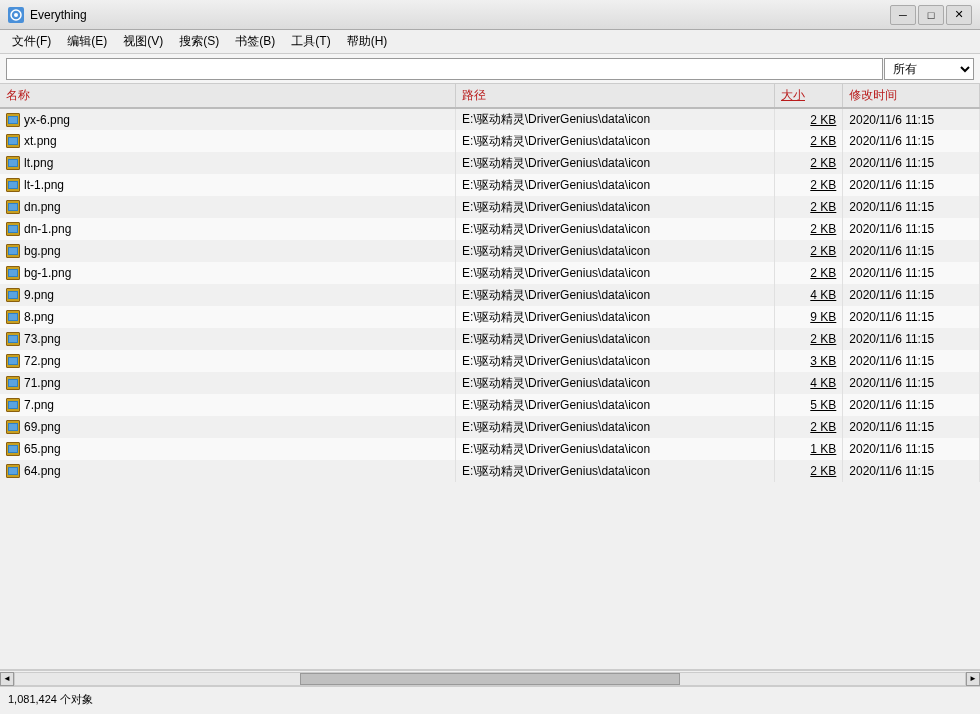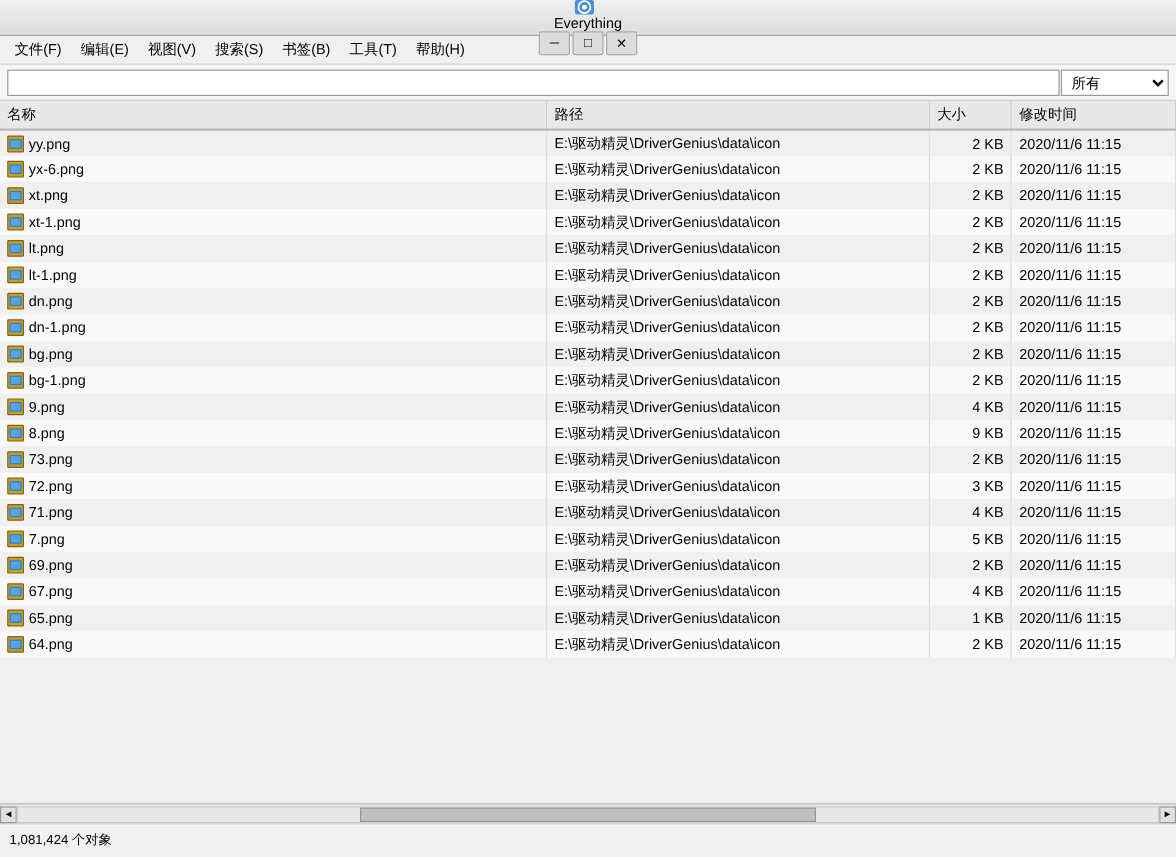--- a/index.html
+++ b/index.html
@@ -14,21 +14,20 @@
     }
     
     .title-bar {
       background: linear-gradient(to bottom, #f0f0f0, #dcdcdc);
       height: 30px;
       display: flex;
       align-items: center;
       padding: 0 8px;
       border-bottom: 1px solid #aaa;
       position: relative;
-      flex-direction: column;
     }
     .title-bar-icon {
       width: 16px;
       height: 16px;
       margin-right: 6px;
       background: #4a90d9;
       border-radius: 2px;
       display: flex;
       align-items: center;
       justify-content: center;
@@ -122,25 +121,25 @@
     }
     .table-header th {
       text-align: left;
       padding: 3px 6px;
       font-size: 12px;
       font-weight: normal;
       border-right: 1px solid #ccc;
       cursor: pointer;
       white-space: nowrap;
       overflow: hidden;
-      color: #000000;
+      color: #b91c1c;
     }
     .col-name { width: 400px; }
     .col-path { width: 280px; }
-    .col-size { width: 60px; text-align: right; }
+    .col-size { width: 60px; text-align: right; text-decoration: underline; }
     .col-date { width: 120px; }
 
     .table-body tr {
       height: 22px;
     }
     .table-body tr:nth-child(even) { background: #f9f9f9; }
 
     .table-body td {
       padding: 1px 6px;
       font-size: 12px;
@@ -280,31 +279,20 @@
     <thead class="table-header">
       <tr>
         <th class="col-name">名称</th>
         <th class="col-path">路径</th>
         <th class="col-size">大小</th>
         <th class="col-date">修改时间</th>
       </tr>
     </thead>
     <tbody class="table-body">
 
-    <tr>
-          <td class="col-name">
-            <div class="td-name">
-              <div class="file-icon"></div>
-              <span>yy.png</span>
-            </div>
-          </td>
-          <td class="col-path">E:\驱动精灵\DriverGenius\data\icon</td>
-          <td class="col-size td-size">2 KB</td>
-          <td class="col-date">2020/11/6 11:15</td>
-        </tr>
         <tr>
           <td class="col-name">
             <div class="td-name">
               <div class="file-icon"></div>
               <span>yx-6.png</span>
             </div>
           </td>
           <td class="col-path">E:\驱动精灵\DriverGenius\data\icon</td>
           <td class="col-size td-size">2 KB</td>
           <td class="col-date">2020/11/6 11:15</td>
@@ -317,31 +305,20 @@
             </div>
           </td>
           <td class="col-path">E:\驱动精灵\DriverGenius\data\icon</td>
           <td class="col-size td-size">2 KB</td>
           <td class="col-date">2020/11/6 11:15</td>
         </tr>
         <tr>
           <td class="col-name">
             <div class="td-name">
               <div class="file-icon"></div>
-              <span>xt-1.png</span>
-            </div>
-          </td>
-          <td class="col-path">E:\驱动精灵\DriverGenius\data\icon</td>
-          <td class="col-size td-size">2 KB</td>
-          <td class="col-date">2020/11/6 11:15</td>
-        </tr>
-        <tr>
-          <td class="col-name">
-            <div class="td-name">
-              <div class="file-icon"></div>
               <span>lt.png</span>
             </div>
           </td>
           <td class="col-path">E:\驱动精灵\DriverGenius\data\icon</td>
           <td class="col-size td-size">2 KB</td>
           <td class="col-date">2020/11/6 11:15</td>
         </tr>
         <tr>
           <td class="col-name">
             <div class="td-name">
@@ -465,31 +442,20 @@
         </tr>
         <tr>
           <td class="col-name">
             <div class="td-name">
               <div class="file-icon"></div>
               <span>69.png</span>
             </div>
           </td>
           <td class="col-path">E:\驱动精灵\DriverGenius\data\icon</td>
           <td class="col-size td-size">2 KB</td>
-          <td class="col-date">2020/11/6 11:15</td>
-        </tr>
-        <tr>
-          <td class="col-name">
-            <div class="td-name">
-              <div class="file-icon"></div>
-              <span>67.png</span>
-            </div>
-          </td>
-          <td class="col-path">E:\驱动精灵\DriverGenius\data\icon</td>
-          <td class="col-size td-size">4 KB</td>
           <td class="col-date">2020/11/6 11:15</td>
         </tr>
         <tr>
           <td class="col-name">
             <div class="td-name">
               <div class="file-icon"></div>
               <span>65.png</span>
             </div>
           </td>
           <td class="col-path">E:\驱动精灵\DriverGenius\data\icon</td>

